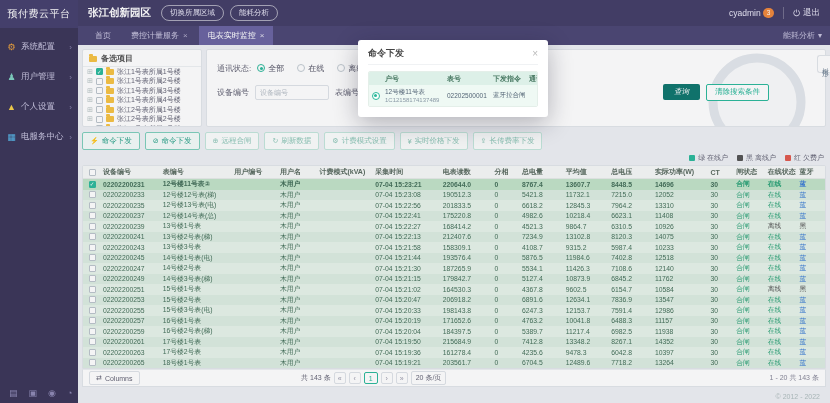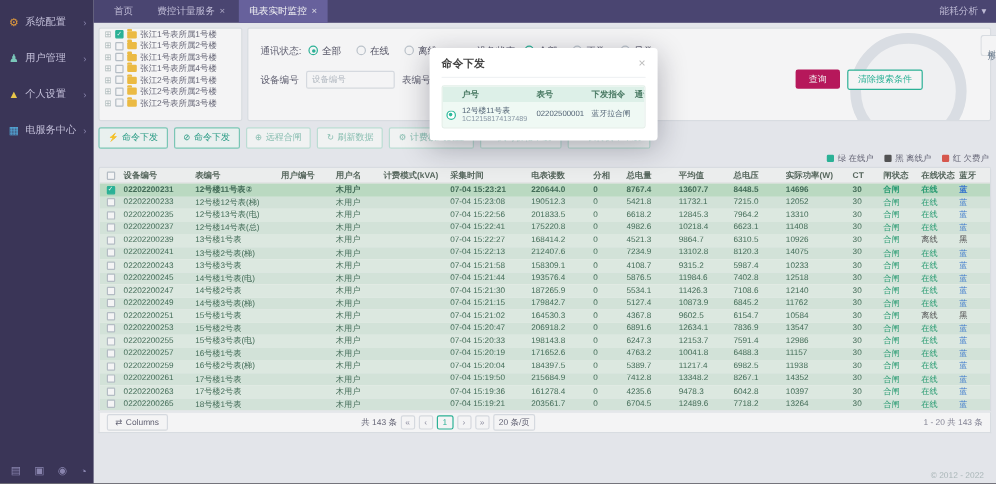--- a/index.html
+++ b/index.html
@@ -50,21 +50,21 @@
   .filter-panel {flex:1; background:#fff; border:1px solid #e2e6ea; border-radius:2px; position:relative; padding:6px 10px; overflow:hidden;}
   .f-row {display:flex; align-items:center; gap:6px; height:24px; position:relative; z-index:1;}
   .f-label {font-size:8px; color:#667;}
   .radio {display:flex; align-items:center; gap:3px; font-size:8px; color:#556; margin-right:7px; cursor:pointer;}
   .rdot {width:8px; height:8px; border:1px solid #c3cbd2; border-radius:50%; background:#fff; position:relative; flex:none;}
   .rdot.on {border-color:#2cb99b;}
   .rdot.on:after {content:""; position:absolute; inset:1.5px; background:#2cb99b; border-radius:50%;}
   .fields-wrap {display:flex; gap:6px; align-items:center;}
   .f-input {width:74px; height:15px; border:1px solid #dfe3e8; border-radius:2px; font-size:7px; padding:0 4px; color:#555; outline:none;}
   .f-input::placeholder {color:#b9c0c8;}
-  .btn-search {margin-left:auto; background:#be185d; border:none; color:#fff; font-size:7.5px; padding:3px 11px; border-radius:2px; cursor:pointer;}
+  .btn-search {margin-left:auto; background:#0f766e; border:none; color:#fff; font-size:7.5px; padding:3px 11px; border-radius:2px; cursor:pointer;font-style:italic;}
   .btn-clear {background:#fff; border:1px solid #2cb99b; color:#2cb99b; font-size:7.5px; padding:2.5px 8px; border-radius:2px; cursor:pointer; margin-right:46px;}
   .magnifier {position:absolute; right:6px; top:-4px; z-index:0;}
   .tree-tab {position:absolute; right:0; top:10px; width:13px; padding:6px 0; background:#fff; border:1px solid #e2e6ea; border-right:none; border-radius:3px 0 0 3px; writing-mode:vertical-rl; font-size:7px; color:#789; text-align:center; cursor:pointer; z-index:3; letter-spacing:2px;}
 
   .actions {display:flex; gap:5px; align-items:center; margin-top:5px; height:18px;}
   .abtn {display:flex; gap:3px; align-items:center; border:1px solid #7fcfbc; color:#2aa289; background:#f4fbf9; font-size:7.5px; padding:3px 7px; border-radius:2px; cursor:pointer; white-space:nowrap;}
   .abtn.muted {border-color:#c3e6dc; color:#8fc7b8; background:#fbfdfc;}
   .abtn .ic {font-size:7px;}
 
   .legend {display:flex; justify-content:flex-end; gap:9px; font-size:7px; color:#667; margin:3px 2px 2px;}
@@ -111,20 +111,21 @@
   .m-c3 {flex:0 0 36px;}
   .m-c4 {flex:1;}
   .m-sub {font-size:6px; color:#8a99a6;}
 </style>
 </head>
 <body>
 
 <div id="app">
 
   <aside class="sidebar">
+    <div class="logo">预付费云平台</div>
     <nav class="nav">
         <div class="side-item">
           <span class="icon" style="color: rgb(240, 164, 60);">⚙</span>
           <span class="lbl">系统配置</span>
           <span class="chev">›</span>
         </div>
         <div class="side-item">
           <span class="icon" style="color: rgb(127, 208, 192);">♟</span>
           <span class="lbl">用户管理</span>
           <span class="chev">›</span>
@@ -143,20 +144,36 @@
     <div class="side-bottom">
         <span>▤</span>
         <span>▣</span>
         <span>◉</span>
         <span>◔</span>
       </div>
   </aside>
 
   <div class="main">
 
+    <header class="hdr">
+      <span class="hdr-title">张江创新园区</span>
+      <button class="pill">切换所属区域</button>
+      <button class="pill">能耗分析</button>
+      <div class="hdr-right">
+        <span class="user">
+          <span>cyadmin</span>
+          <span class="badge">3</span>
+        </span>
+        <span class="hdr-sep"></span>
+        <span class="logout">
+          <span>⏻</span>
+          <span>退出</span>
+        </span>
+      </div>
+    </header>
 
     <div class="tabbar">
       <div class="tabs-wrap">
           <div class="tab">
             <span>首页</span>
           </div>
           <div class="tab">
             <span>费控计量服务</span>
             <span class="tab-x">×</span>
           </div>
@@ -168,20 +185,24 @@
       <span class="close-menu">
         <span>能耗分析</span>
         <span>▾</span>
       </span>
     </div>
 
     <div class="content">
 
       <div class="toprow">
         <div class="tree-panel">
+          <div class="tree-hd">
+            <span class="folder"></span>
+            <span>备选项目</span>
+          </div>
           <div>
               <div class="tree-item">
                 <span class="expander">⊞</span>
                 <span class="cb on">✓</span>
                 <span class="folder"></span>
                 <span>张江1号表所属1号楼</span>
               </div>
               <div class="tree-item">
                 <span class="expander">⊞</span>
                 <span class="cb"></span>

